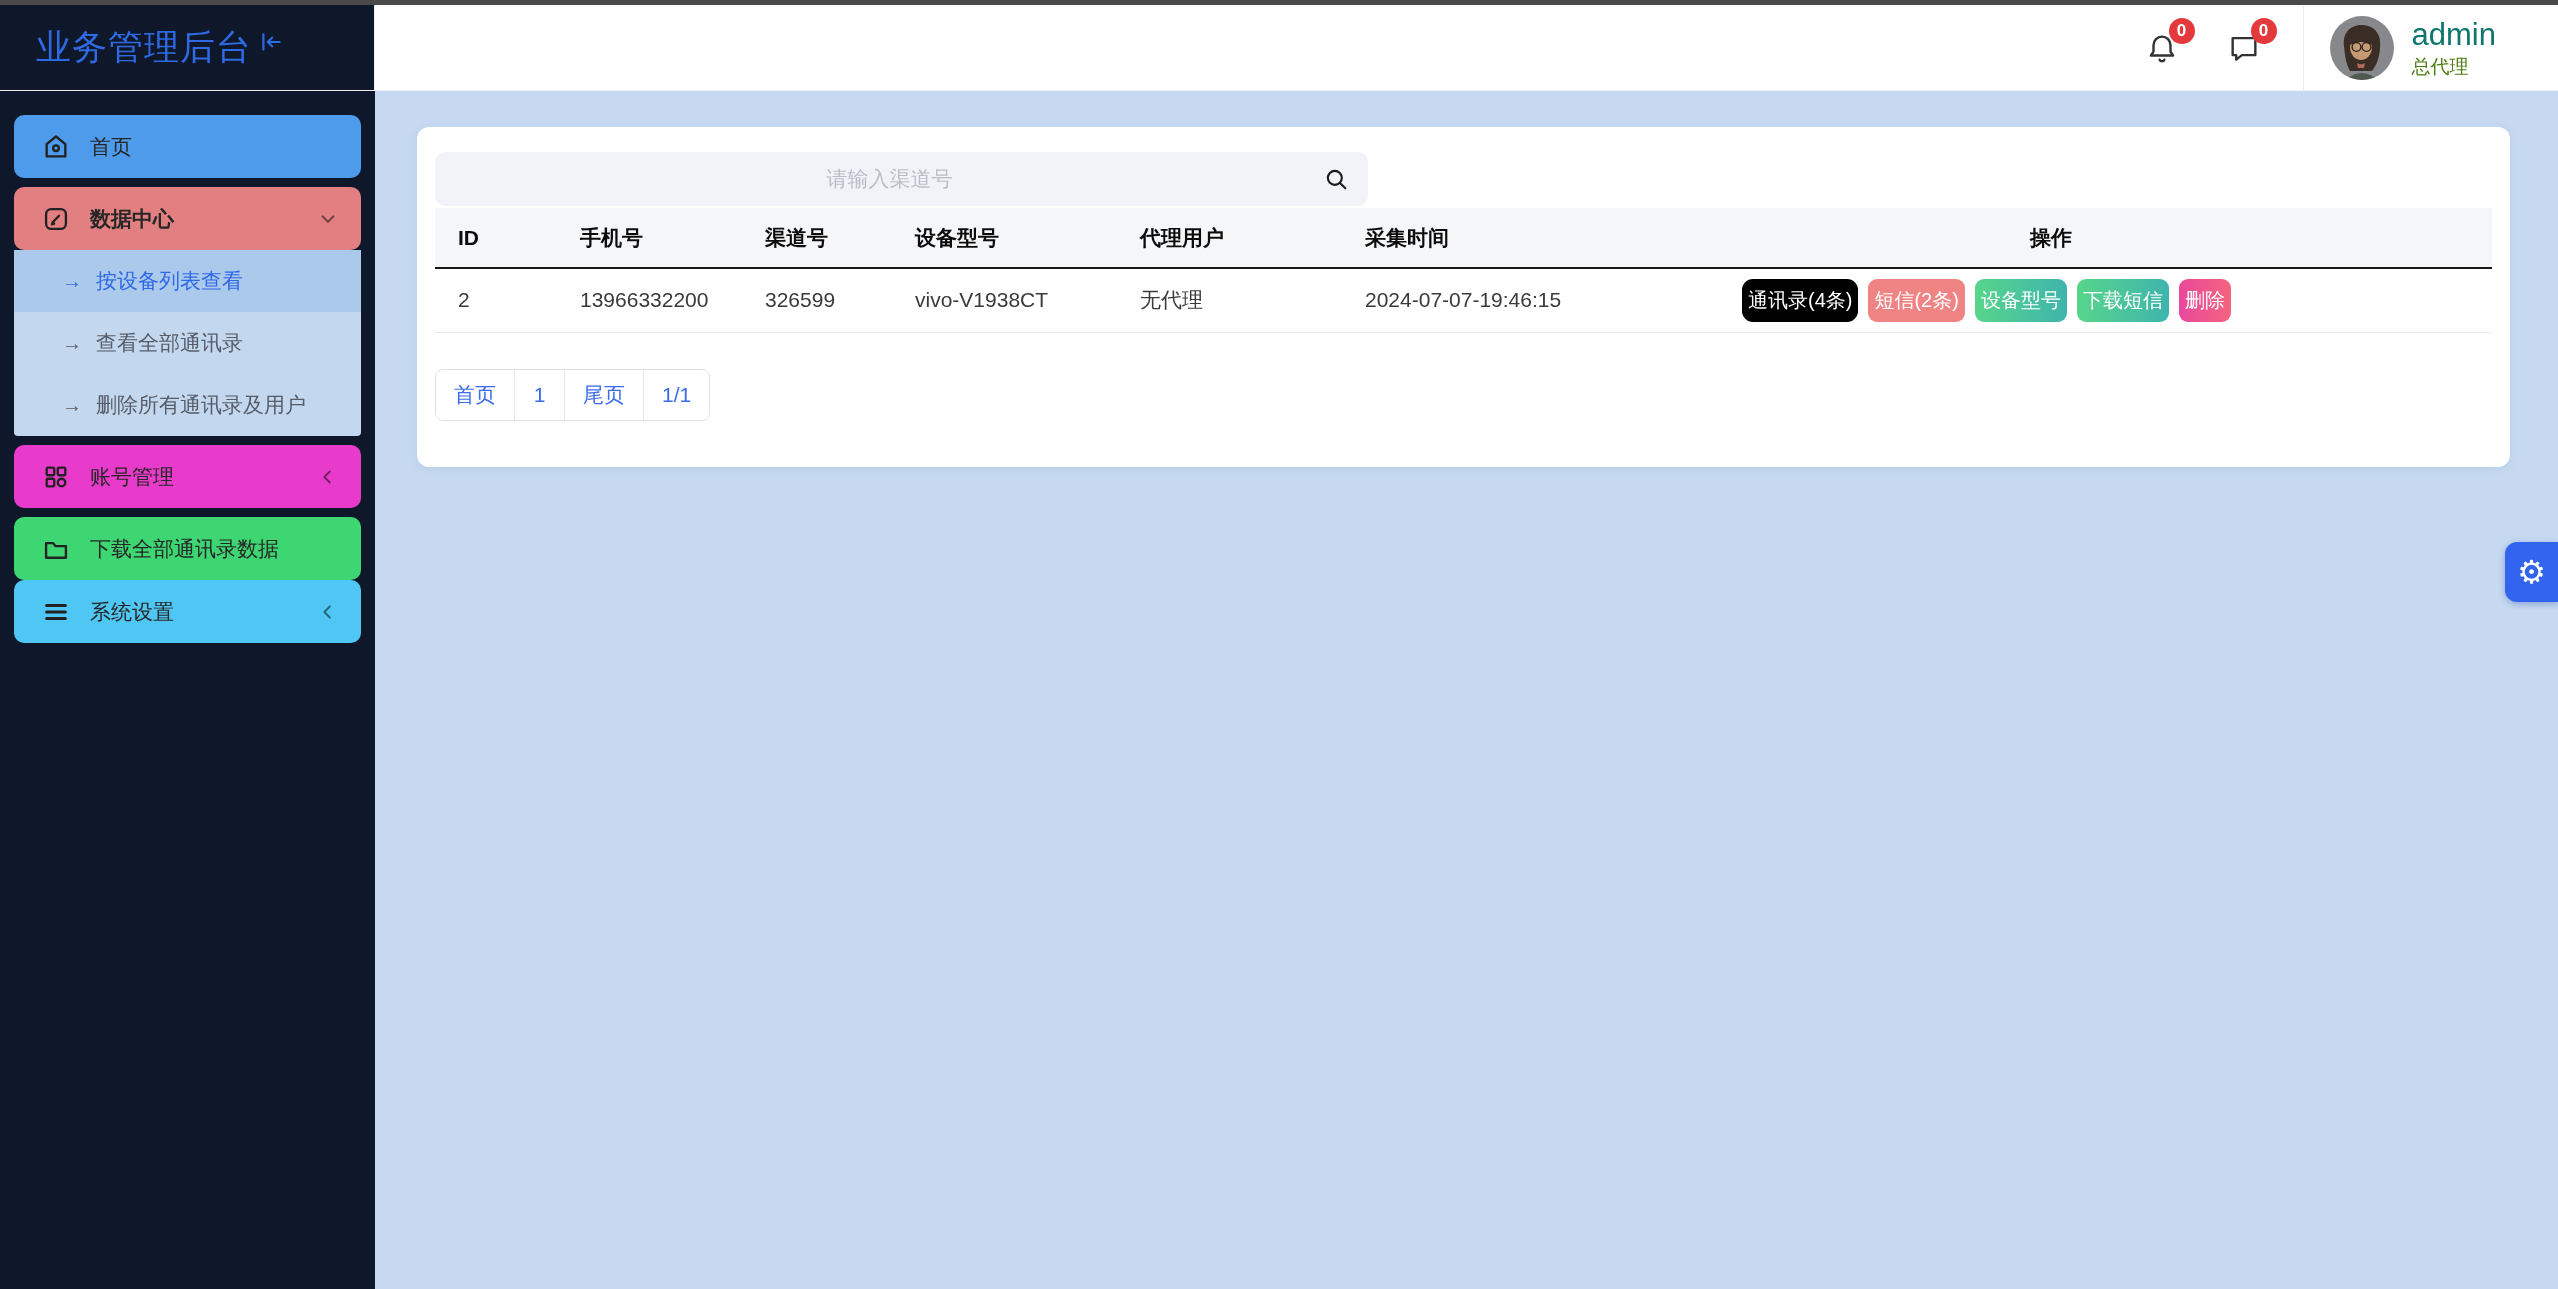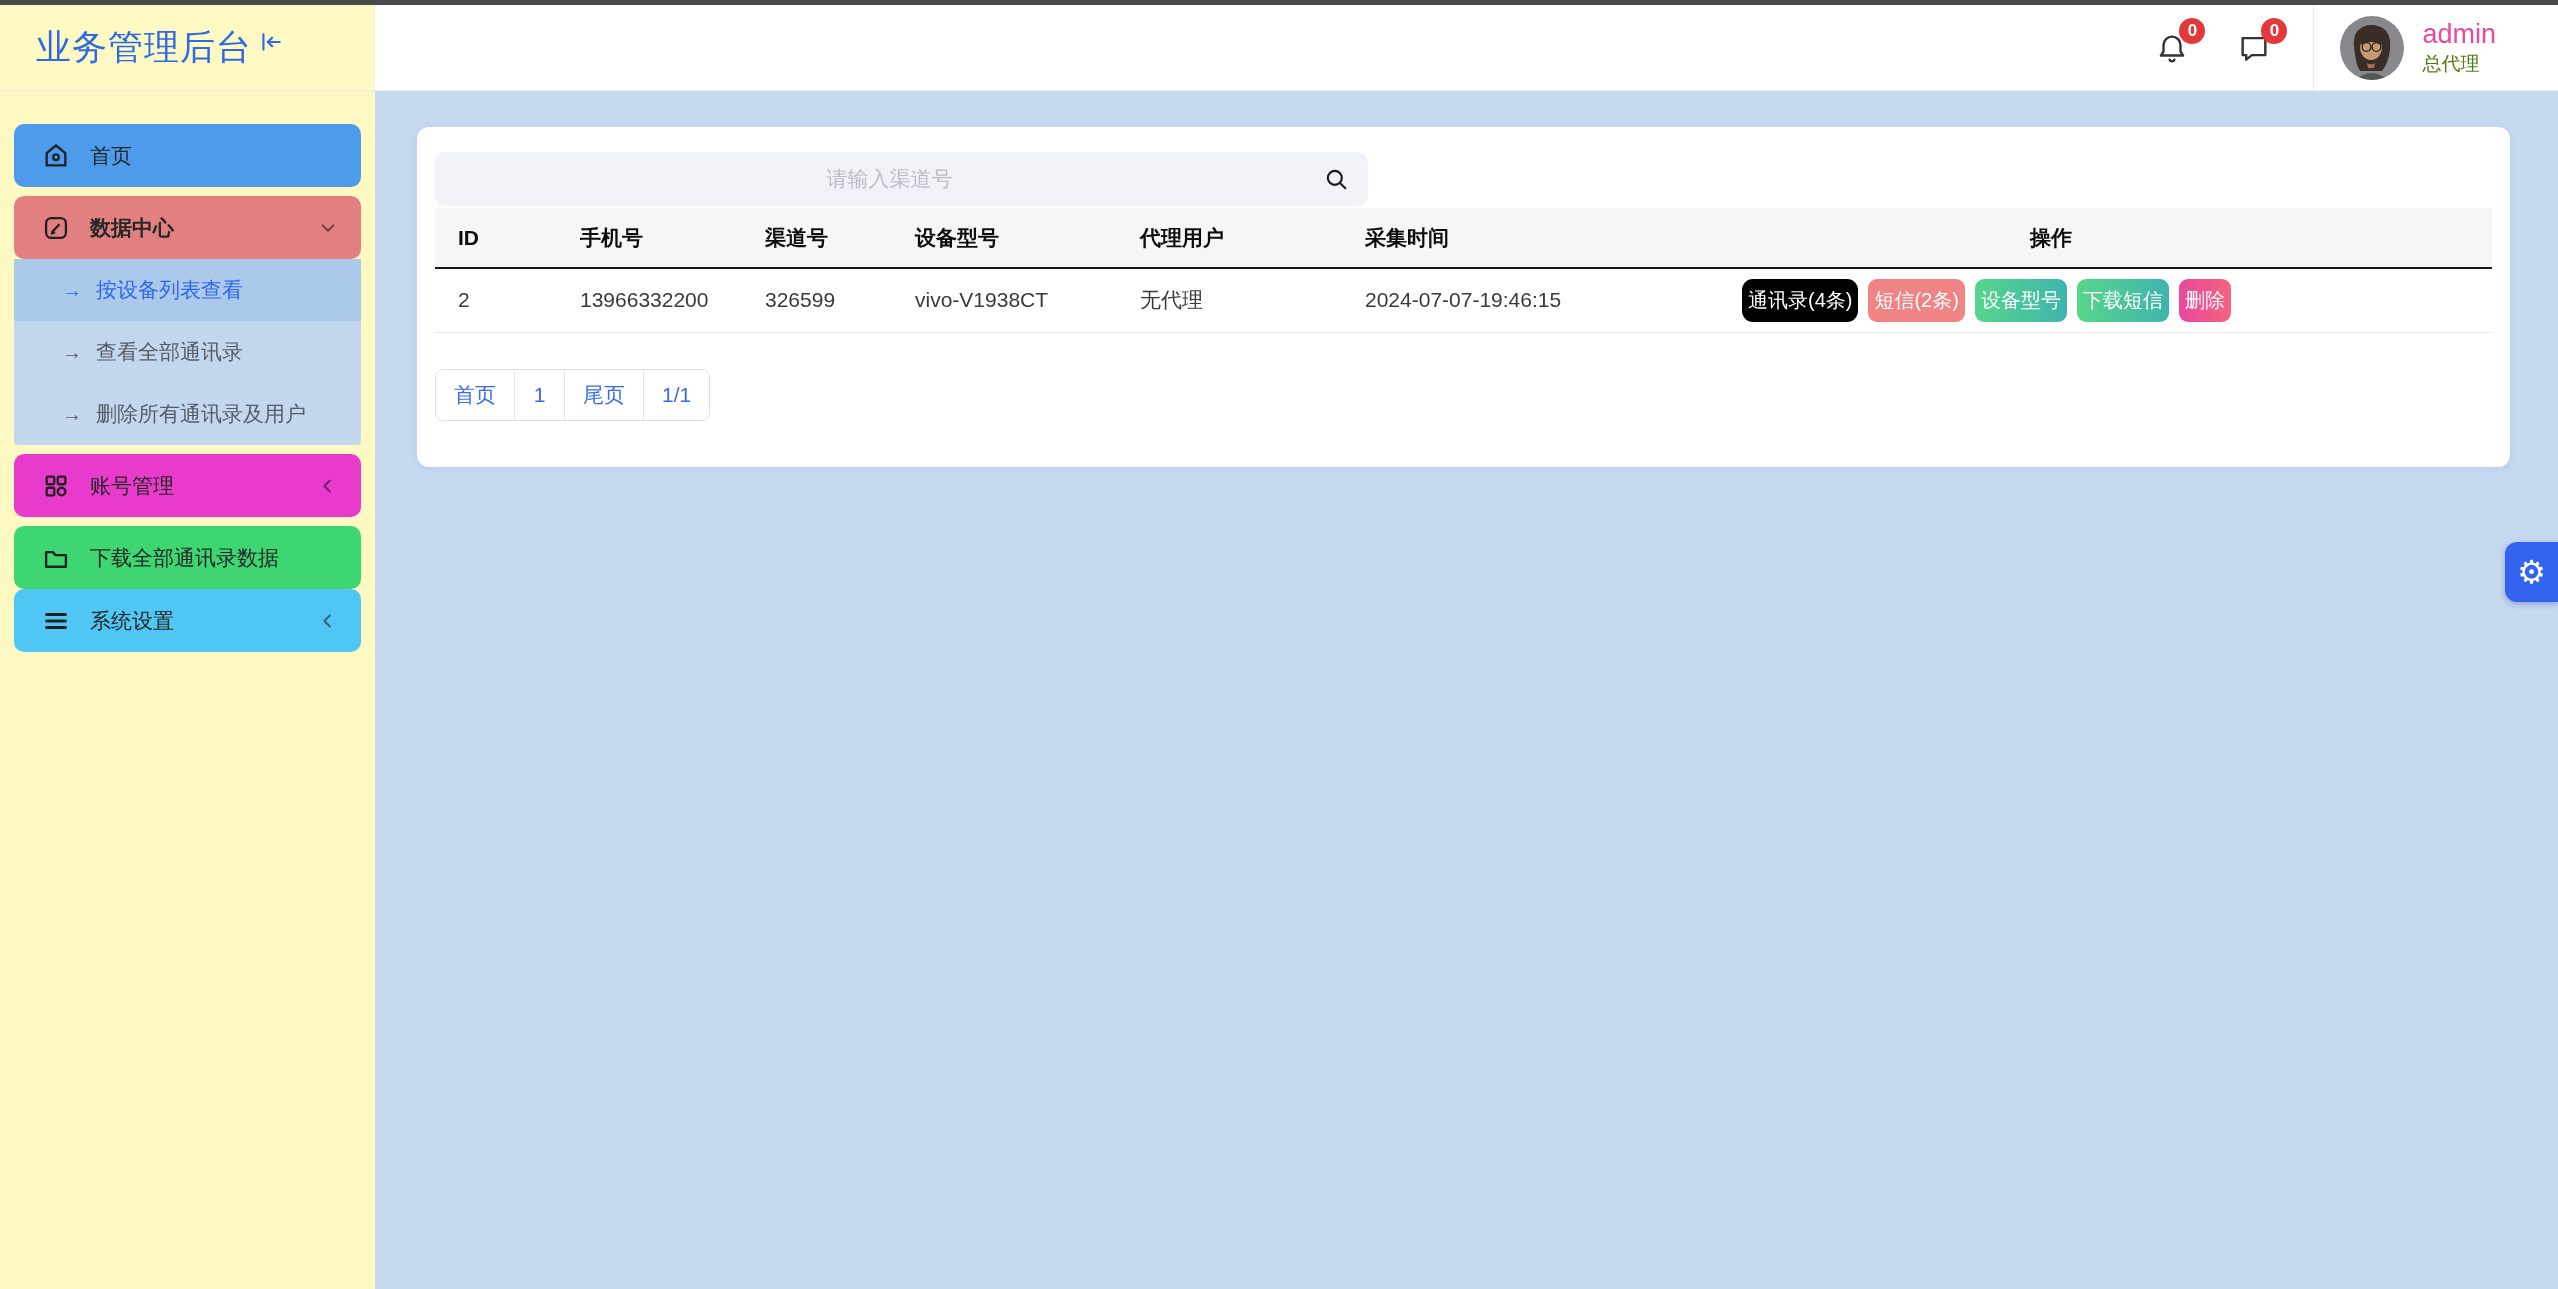--- a/index.html
+++ b/index.html
@@ -8,21 +8,21 @@
     font-family: "Liberation Sans", "DejaVu Sans", sans-serif;
     background: #ffffff;
     overflow: hidden;
     color: #2b2b2b;
   }
   .page { width: 2558px; height: 1289px; position: relative; display: flex; flex-direction: column; }
   .top-strip { height: 5px; background: #4a4a4a; flex: 0 0 auto; }
   .app { flex: 1; display: flex; min-height: 0; }
 
   
-  .sidebar { width: 375px; flex: 0 0 auto; background: #fef9c3; display: flex; flex-direction: column; gap: 9px; }
+  .sidebar { width: 375px; flex: 0 0 auto; background: #0f172a; display: flex; flex-direction: column; }
   .logo-area {
     height: 86px; flex: 0 0 auto; display: flex; align-items: center;
     padding-left: 36px; border-bottom: 1px solid #ececf1; border-right: 1px solid #f0f0f3;
   }
   .logo-title { font-size: 35px; color: #2e6ae4; letter-spacing: 1px; font-weight: 500; }
   .collapse-icon { margin-left: 6px; margin-top: -12px; color: #2e6ae4; display: inline-flex; }
   .menu { padding: 24px 14px 0 14px; display: flex; flex-direction: column; }
   .menu-btn {
     height: 63px; border-radius: 10px; display: flex; align-items: center;
     padding: 0 22px 0 28px; margin-bottom: 9px; cursor: pointer;
@@ -54,21 +54,21 @@
   .icon-wrap.bell { margin-right: 48px; }
   .icon-wrap.msg  { margin-right: 42px; }
   .badge {
     position: absolute; top: -12px; right: -16px; min-width: 26px; height: 26px;
     background: #e4393c; color: #fff; border-radius: 50%; font-size: 17px; font-weight: bold;
     display: flex; align-items: center; justify-content: center; padding: 0 4px;
   }
   .v-divider { width: 1px; height: 86px; background: #ededf0; margin-right: 26px; }
   .avatar { width: 64px; height: 64px; border-radius: 50%; overflow: hidden; flex: 0 0 auto; cursor: pointer; }
   .user-meta { margin-left: 18px; display: flex; flex-direction: column; justify-content: center; }
-  .user-name { font-size: 27px; color: #ec4899; line-height: 1.25; }
+  .user-name { font-size: 31px; color: #0f766e; line-height: 1.25; }
   .user-role { font-size: 19px; color: #4d7c0f; line-height: 1.3; }
 
   .content { flex: 1; background: #c6d9f1; padding: 36px 48px 0 42px; position: relative; min-height: 0; }
   .card {
     background: #ffffff; border-radius: 12px; padding: 25px 18px 0 18px; min-height: 340px;
     box-shadow: 0 2px 8px rgba(80,110,160,0.10);
   }
   .search-box {
     width: 933px; height: 54px; background: #f2f3f8; border-radius: 10px;
     display: flex; align-items: center; padding: 0 18px 0 22px; margin-bottom: 2px;

